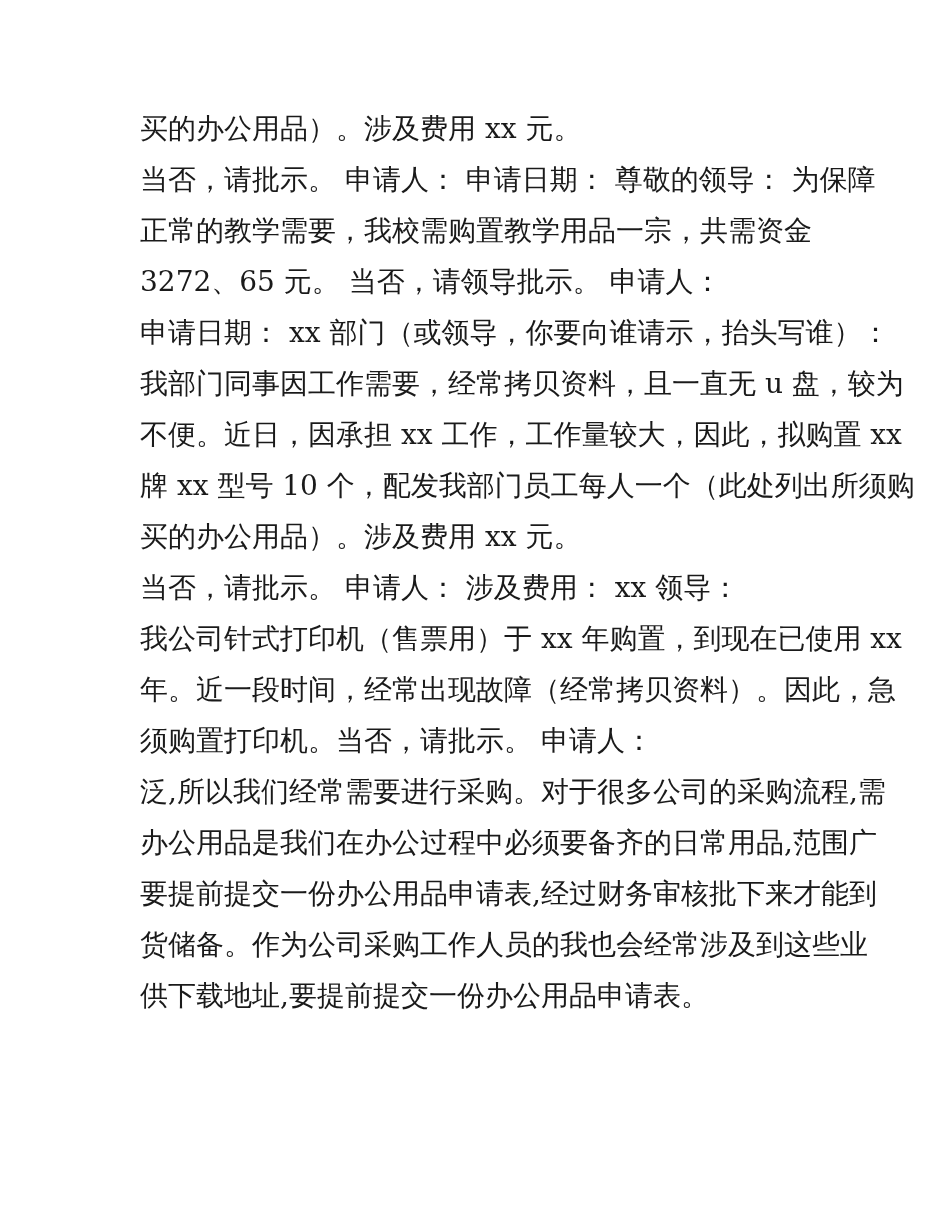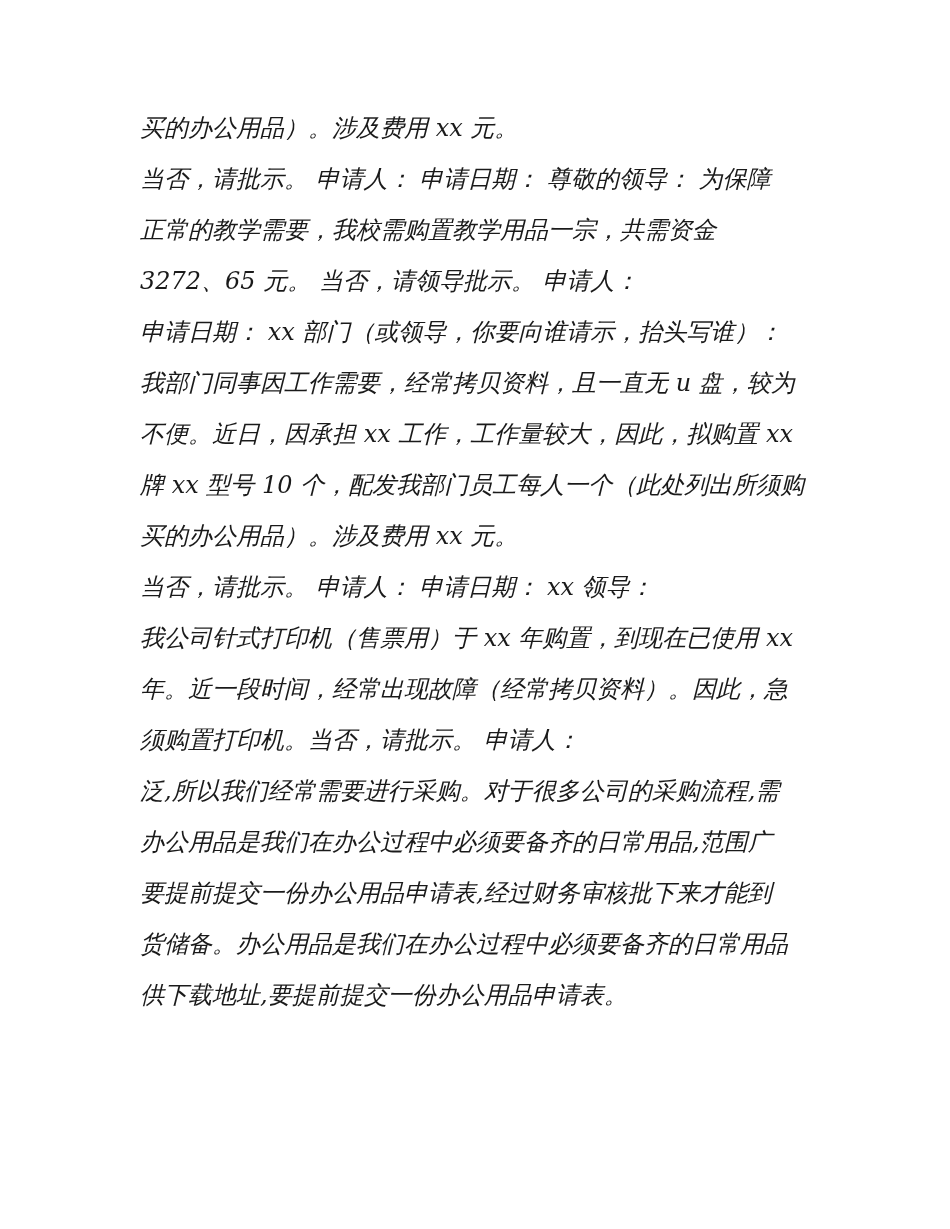--- a/index.html
+++ b/index.html
@@ -24,45 +24,44 @@
     .content {
       position: absolute;
       left: 140px;
       top: 103px;
       width: 690px;
     }
     .line {
       display: block;
       height: 51px;
       line-height: 51px;
-      font-size: 24px;
+      font-size: 28px;
       color: #1a1a1a;
       font-family: "DejaVu Serif", "Liberation Serif", serif;
       white-space: nowrap;
       letter-spacing: 0px;
-      font-style: italic;
     }
   </style>
 </head>
 <body>
 
 <div class="page">
   <div class="content">
     <span class="line">买的办公用品）。涉及费用 xx 元。</span>
     <span class="line">当否，请批示。 申请人： 申请日期： 尊敬的领导： 为保障</span>
     <span class="line">正常的教学需要，我校需购置教学用品一宗，共需资金</span>
     <span class="line">3272、65 元。 当否，请领导批示。 申请人：</span>
     <span class="line">申请日期： xx 部门（或领导，你要向谁请示，抬头写谁）：</span>
     <span class="line">我部门同事因工作需要，经常拷贝资料，且一直无 u 盘，较为</span>
     <span class="line">不便。近日，因承担 xx 工作，工作量较大，因此，拟购置 xx</span>
     <span class="line">牌 xx 型号 10 个，配发我部门员工每人一个（此处列出所须购</span>
     <span class="line">买的办公用品）。涉及费用 xx 元。</span>
-    <span class="line">当否，请批示。 申请人： 申请日期： xx 领导：</span>
+    <span class="line">当否，请批示。 申请人： 涉及费用： xx 领导：</span>
     <span class="line">我公司针式打印机（售票用）于 xx 年购置，到现在已使用 xx</span>
     <span class="line">年。近一段时间，经常出现故障（经常拷贝资料）。因此，急</span>
     <span class="line">须购置打印机。当否，请批示。 申请人：</span>
     <span class="line">泛,所以我们经常需要进行采购。对于很多公司的采购流程,需</span>
     <span class="line">办公用品是我们在办公过程中必须要备齐的日常用品,范围广</span>
     <span class="line">要提前提交一份办公用品申请表,经过财务审核批下来才能到</span>
-    <span class="line">货储备。办公用品是我们在办公过程中必须要备齐的日常用品</span>
+    <span class="line">货储备。作为公司采购工作人员的我也会经常涉及到这些业</span>
     <span class="line">供下载地址,要提前提交一份办公用品申请表。</span>
   </div>
 </div>
 
 </body></html>

